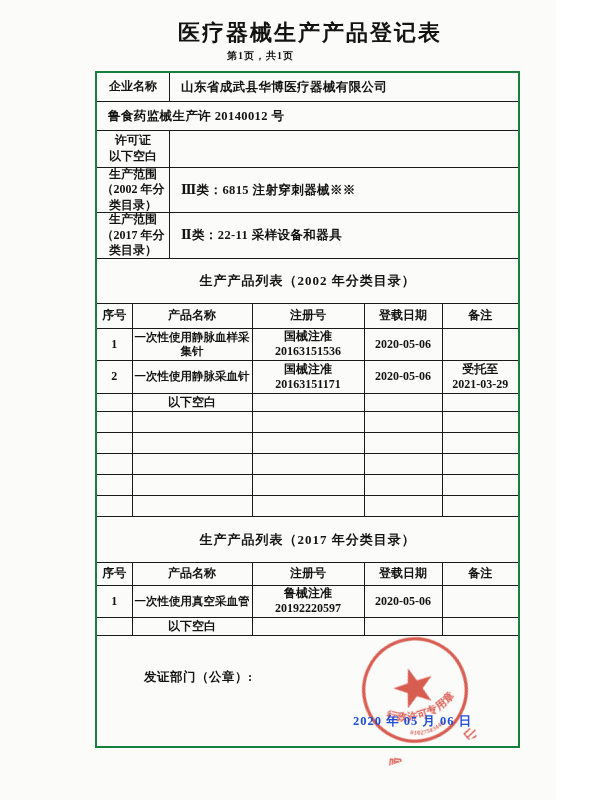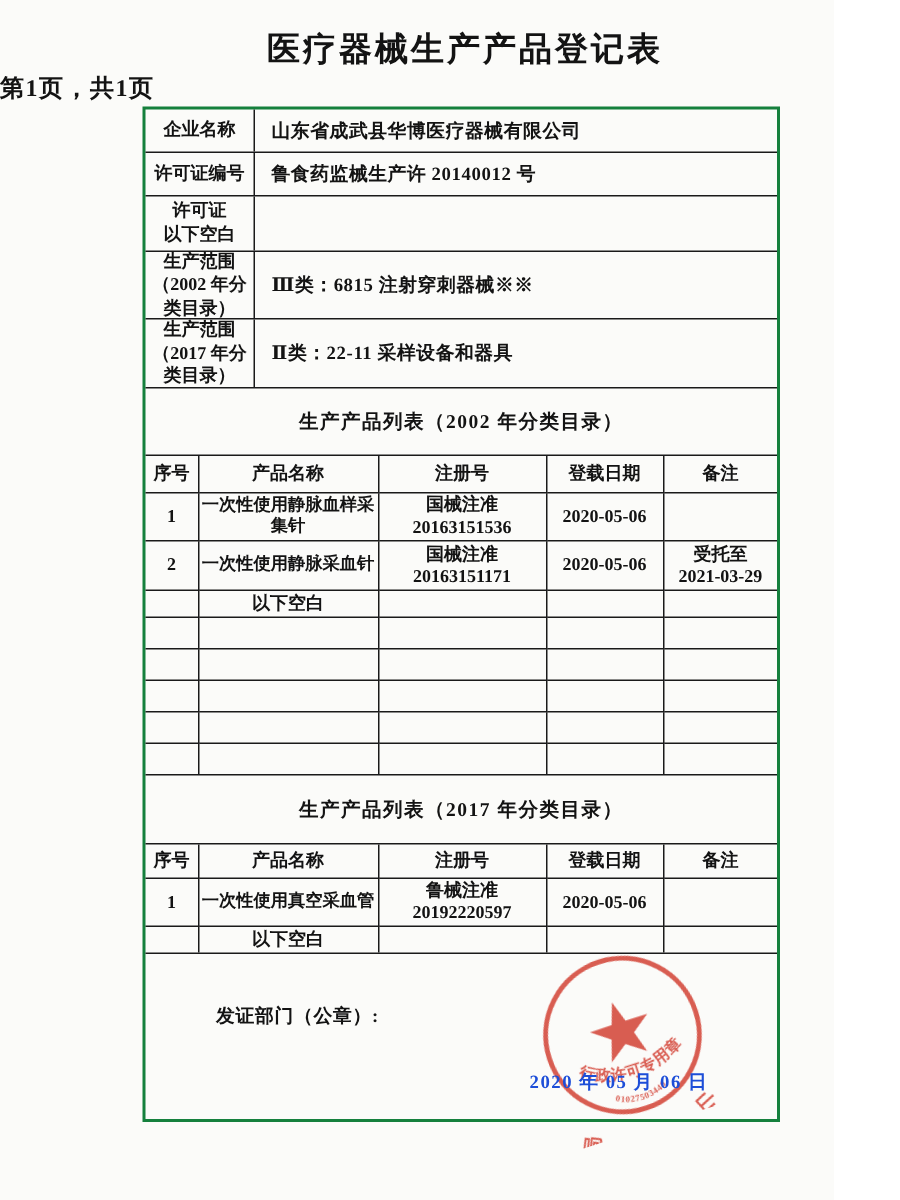--- a/index.html
+++ b/index.html
@@ -10,21 +10,21 @@
     font-family:"Liberation Serif","DejaVu Serif",serif;
     color:#131313;
     overflow:hidden;
   }
   .doc-title{
     position:absolute;top:18px;left:15px;width:590px;
     text-align:center;font-size:22px;font-weight:bold;letter-spacing:2px;
   }
   .page-info{
     position:absolute;top:49px;left:0;width:521px;
-    text-align:left;font-size:16px;font-weight:bold;letter-spacing:1px;
+    text-align:center;font-size:10px;font-weight:bold;letter-spacing:1px;
   }
   .form{
     position:absolute;left:95px;top:71px;width:425px;
     border:2px solid #15803d;
     box-sizing:border-box;
     background:transparent;
   }
   .irow{display:flex;border-bottom:1.6px solid #1a1a1a;}
   .ilabel{
     width:72px;flex:0 0 72px;border-right:1.6px solid #1a1a1a;
@@ -86,21 +86,20 @@
   <div class="doc-title">医疗器械生产产品登记表</div>
   <div class="page-info">第1页，共1页</div>
 
   <div class="form">
 
     <div class="irow h28">
       <div class="ilabel">企业名称</div>
       <div class="ivalue">山东省成武县华博医疗器械有限公司</div>
     </div>
     <div class="irow h28">
-      <div class="ilabel">许可证编号</div>
       <div class="ivalue">鲁食药监械生产许 20140012 号</div>
     </div>
     <div class="irow h36">
       <div class="ilabel">许可证
 以下空白</div>
     </div>
     <div class="irow h44">
       <div class="ilabel">生产范围
 （2002 年分
 类目录）</div>

